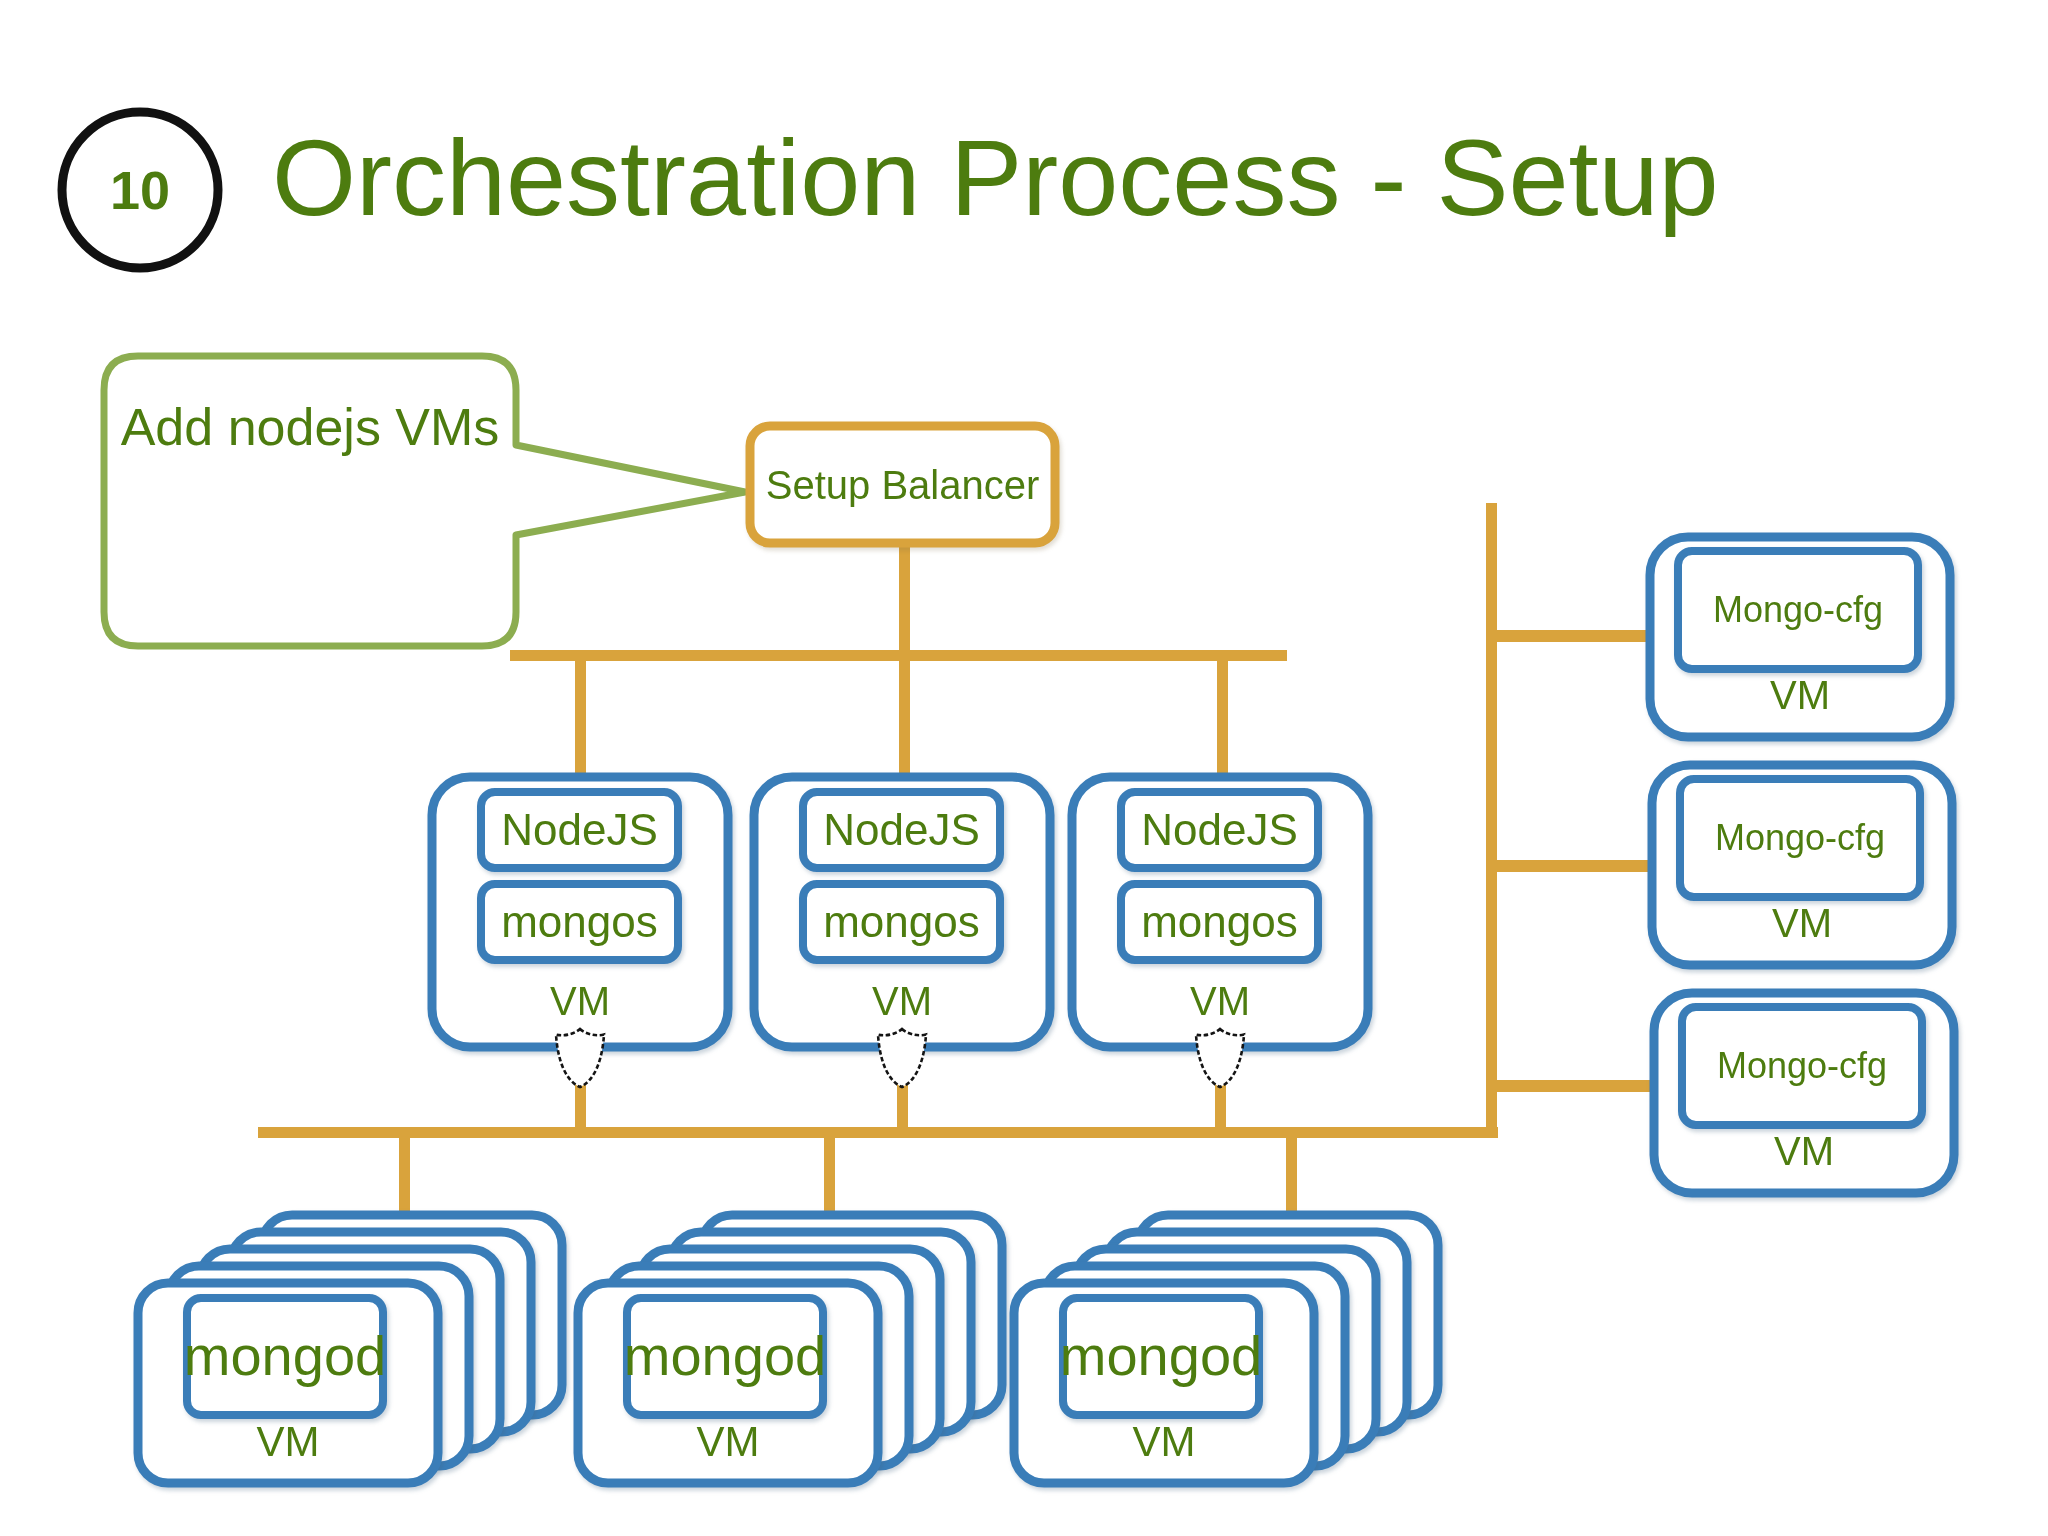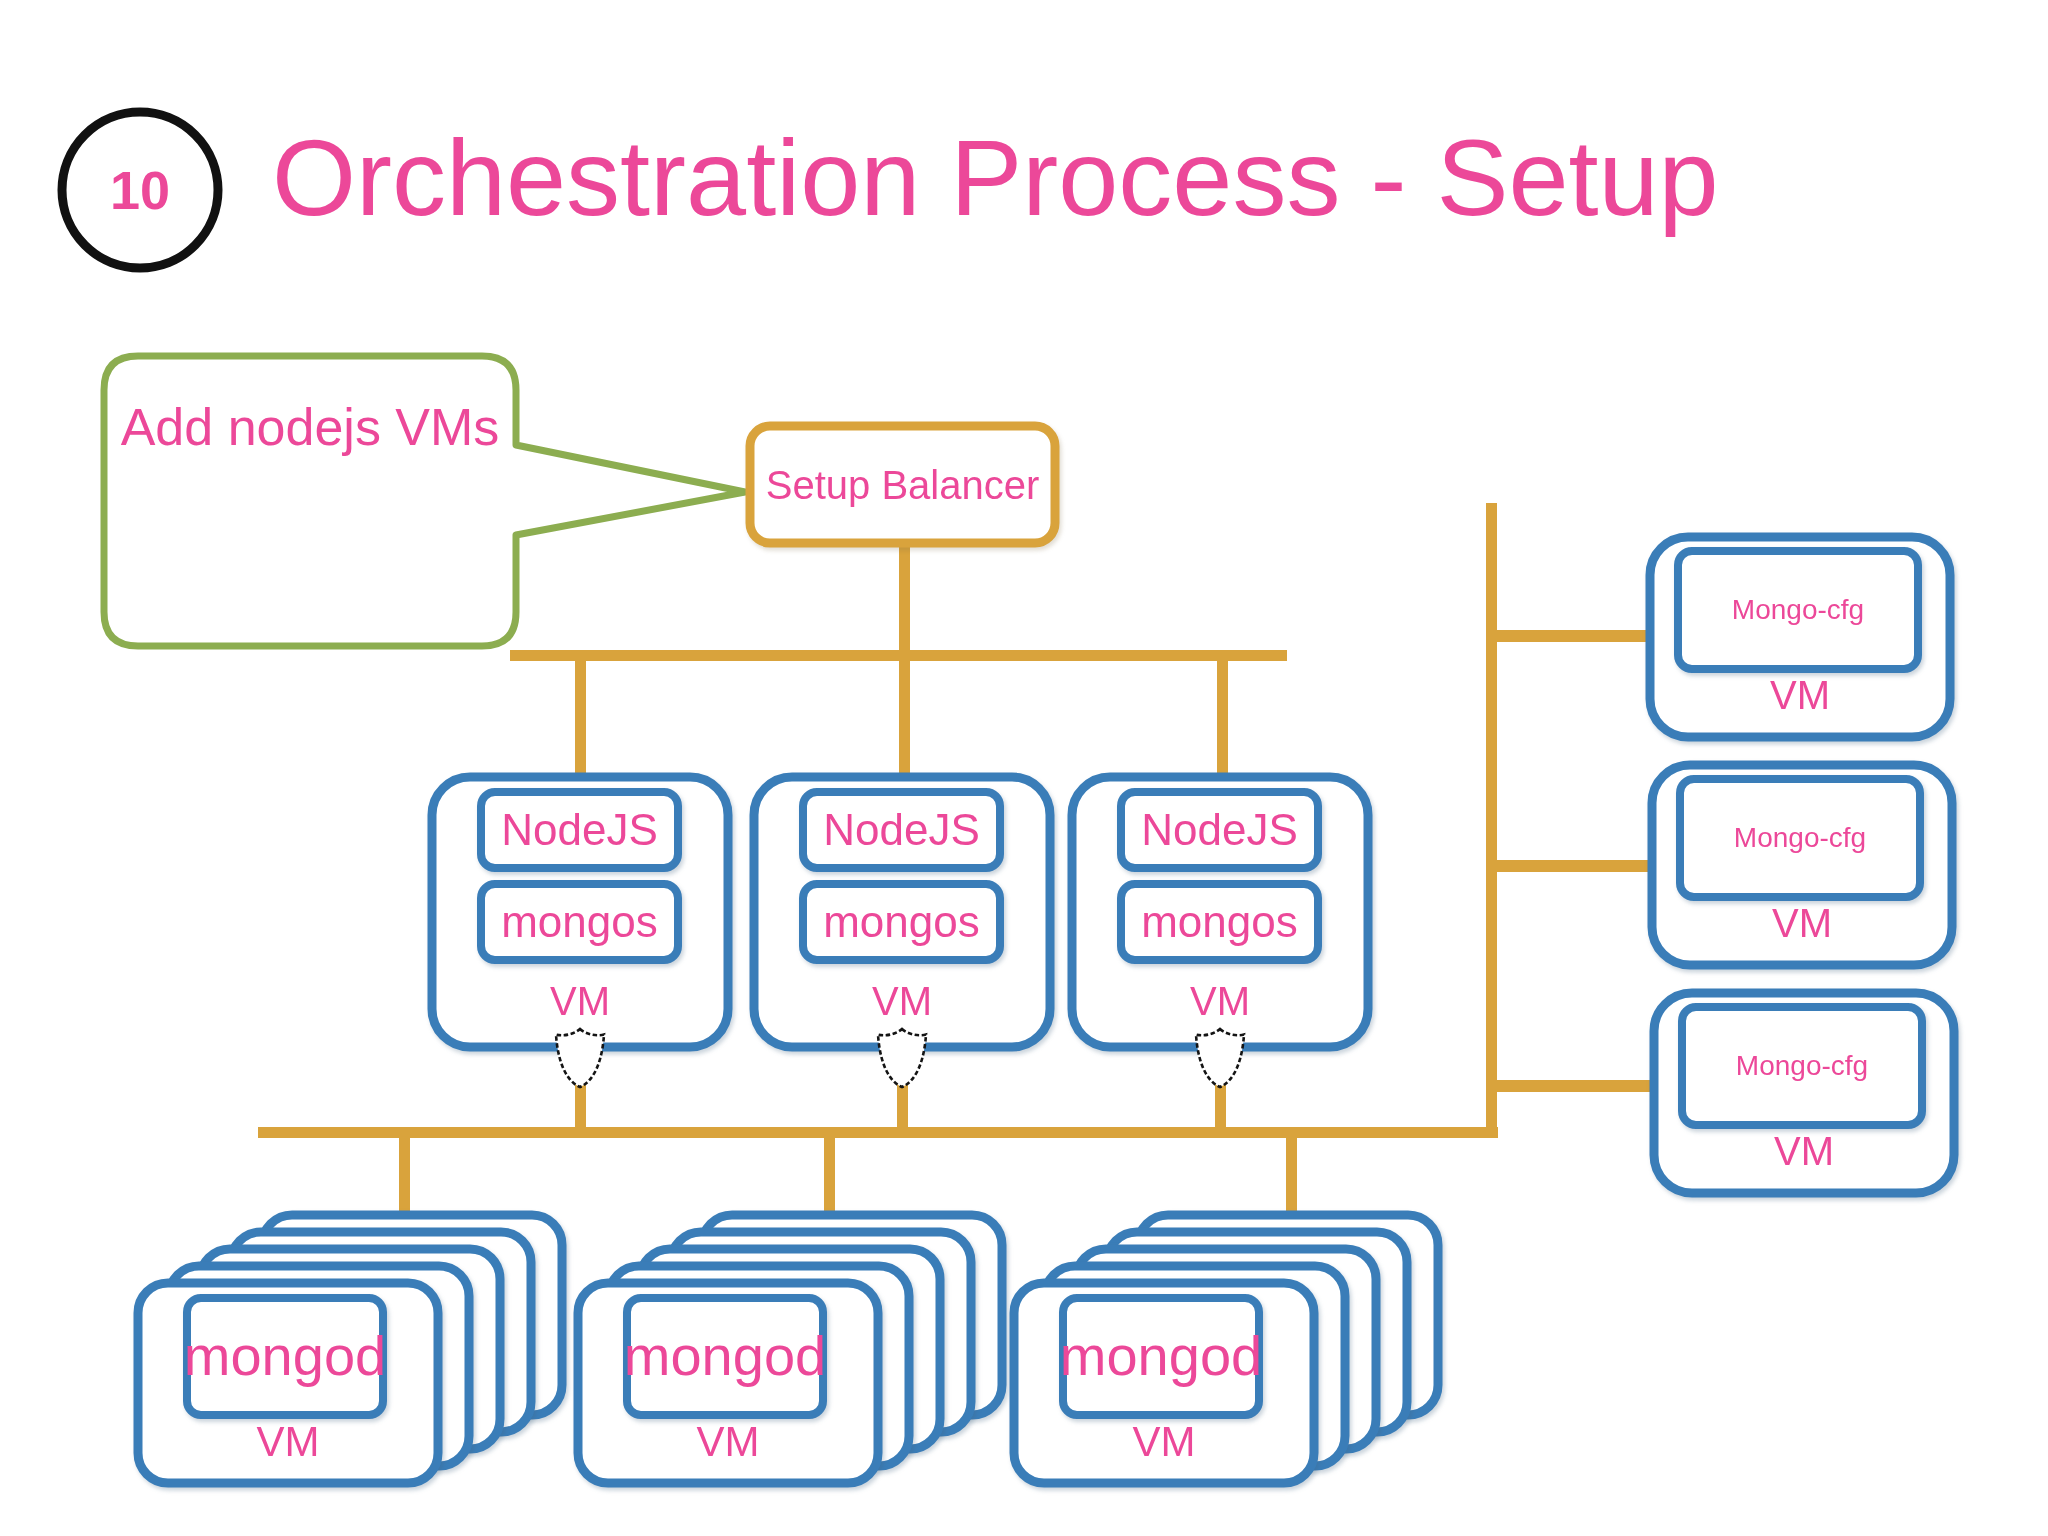--- a/index.html
+++ b/index.html
@@ -1,35 +1,35 @@
 <!DOCTYPE html>
 <html><head>
 <meta charset="utf-8">
 <style>
   html,body{margin:0;padding:0;background:#fff;}
   #stage{position:relative;width:2048px;height:1536px;background:#fff;overflow:hidden;
-         font-family:"Liberation Sans",sans-serif;color:#ec4899;}
+         font-family:"Liberation Sans",sans-serif;color:#4d7c0f;}
   #diagram-svg{position:absolute;left:0;top:0;}
   .oc{fill:#D9A33C;}
   .blue{fill:#ffffff;stroke:#3A7DB8;filter:drop-shadow(2px 3px 2px rgba(70,100,130,0.28));}
   .b-outer{stroke-width:9;}
   .b-inner{stroke-width:8;}
   .lbbox{fill:#ffffff;stroke:#D9A33C;stroke-width:9;filter:drop-shadow(2px 3px 2px rgba(120,100,60,0.22));}
   .callout{fill:#ffffff;stroke:#8CAD50;stroke-width:7;stroke-linejoin:round;}
   .badge-circle{fill:none;stroke:#111111;stroke-width:9;}
   .shield{fill:#ffffff;stroke:#141414;stroke-width:2.6;stroke-dasharray:4.5 2.5;}
   .lbl{position:absolute;display:flex;align-items:center;justify-content:center;
        text-align:center;line-height:1.05;white-space:pre;}
   #title{justify-content:flex-start;text-align:left;font-size:108px;}
   #badge{font-size:54px;font-weight:bold;}
   .co-line{font-size:52px;}
   .lb-label{font-size:40px;}
   .svc{font-size:44px;}
   .vm{font-size:40px;}
-  .cfg{font-size:28px;}
+  .cfg{font-size:36px;}
   .mgd{font-size:56px;}
   .vm2{font-size:42px;}
 </style>
 </head>
 <body>
 
 <div id="stage">
 
   <svg id="diagram-svg" width="2048" height="1536" viewBox="0 0 2048 1536">
 

